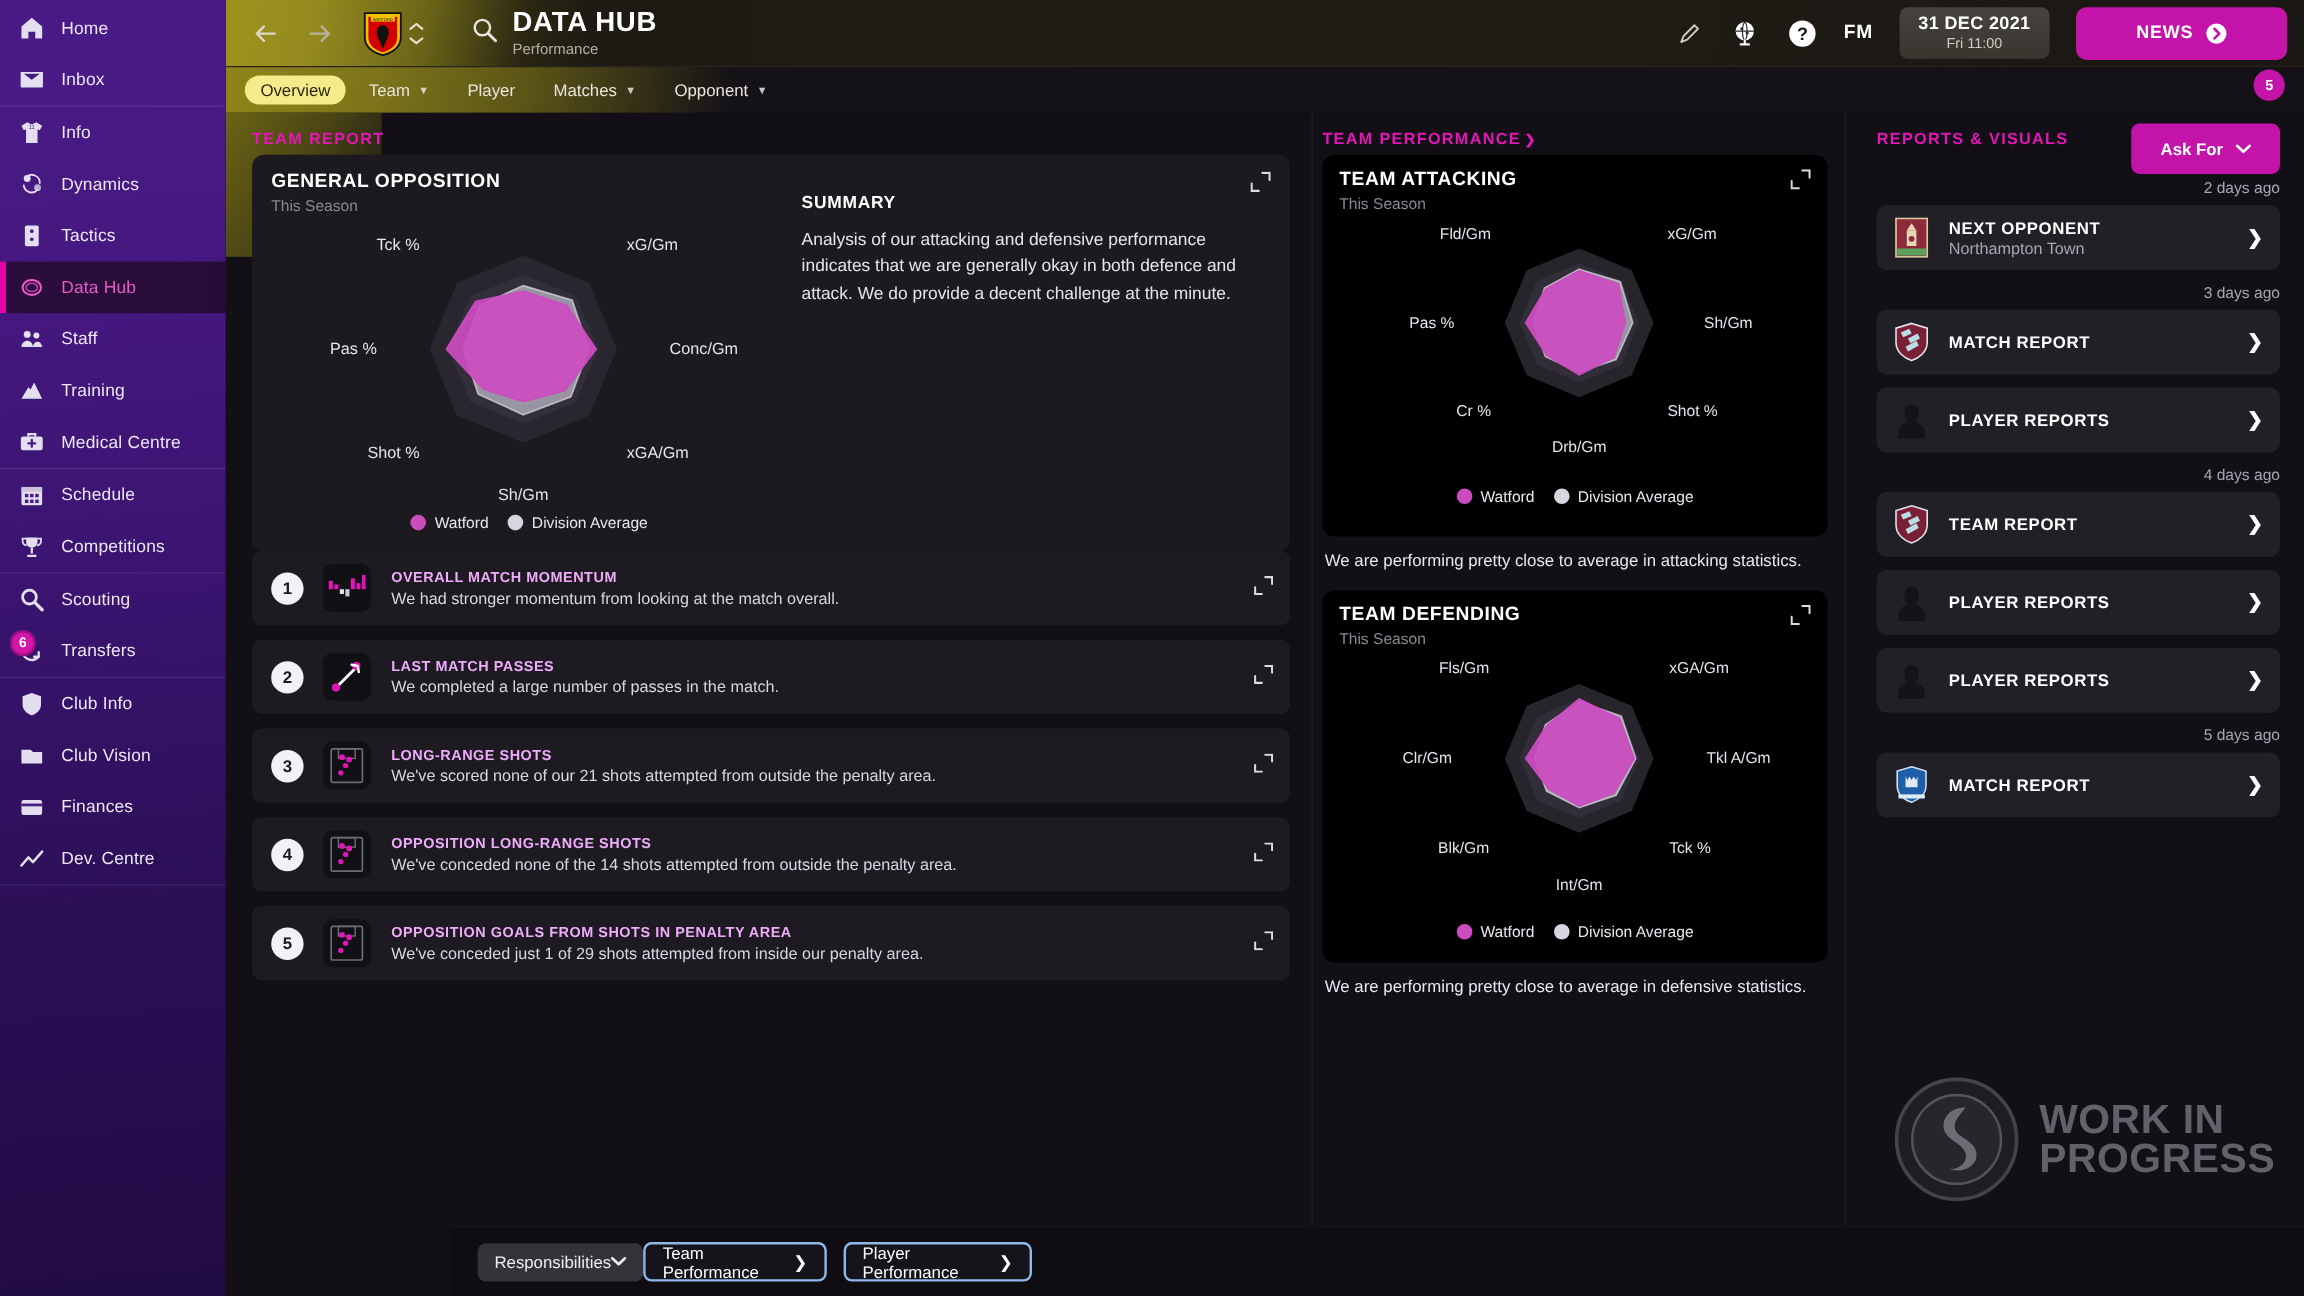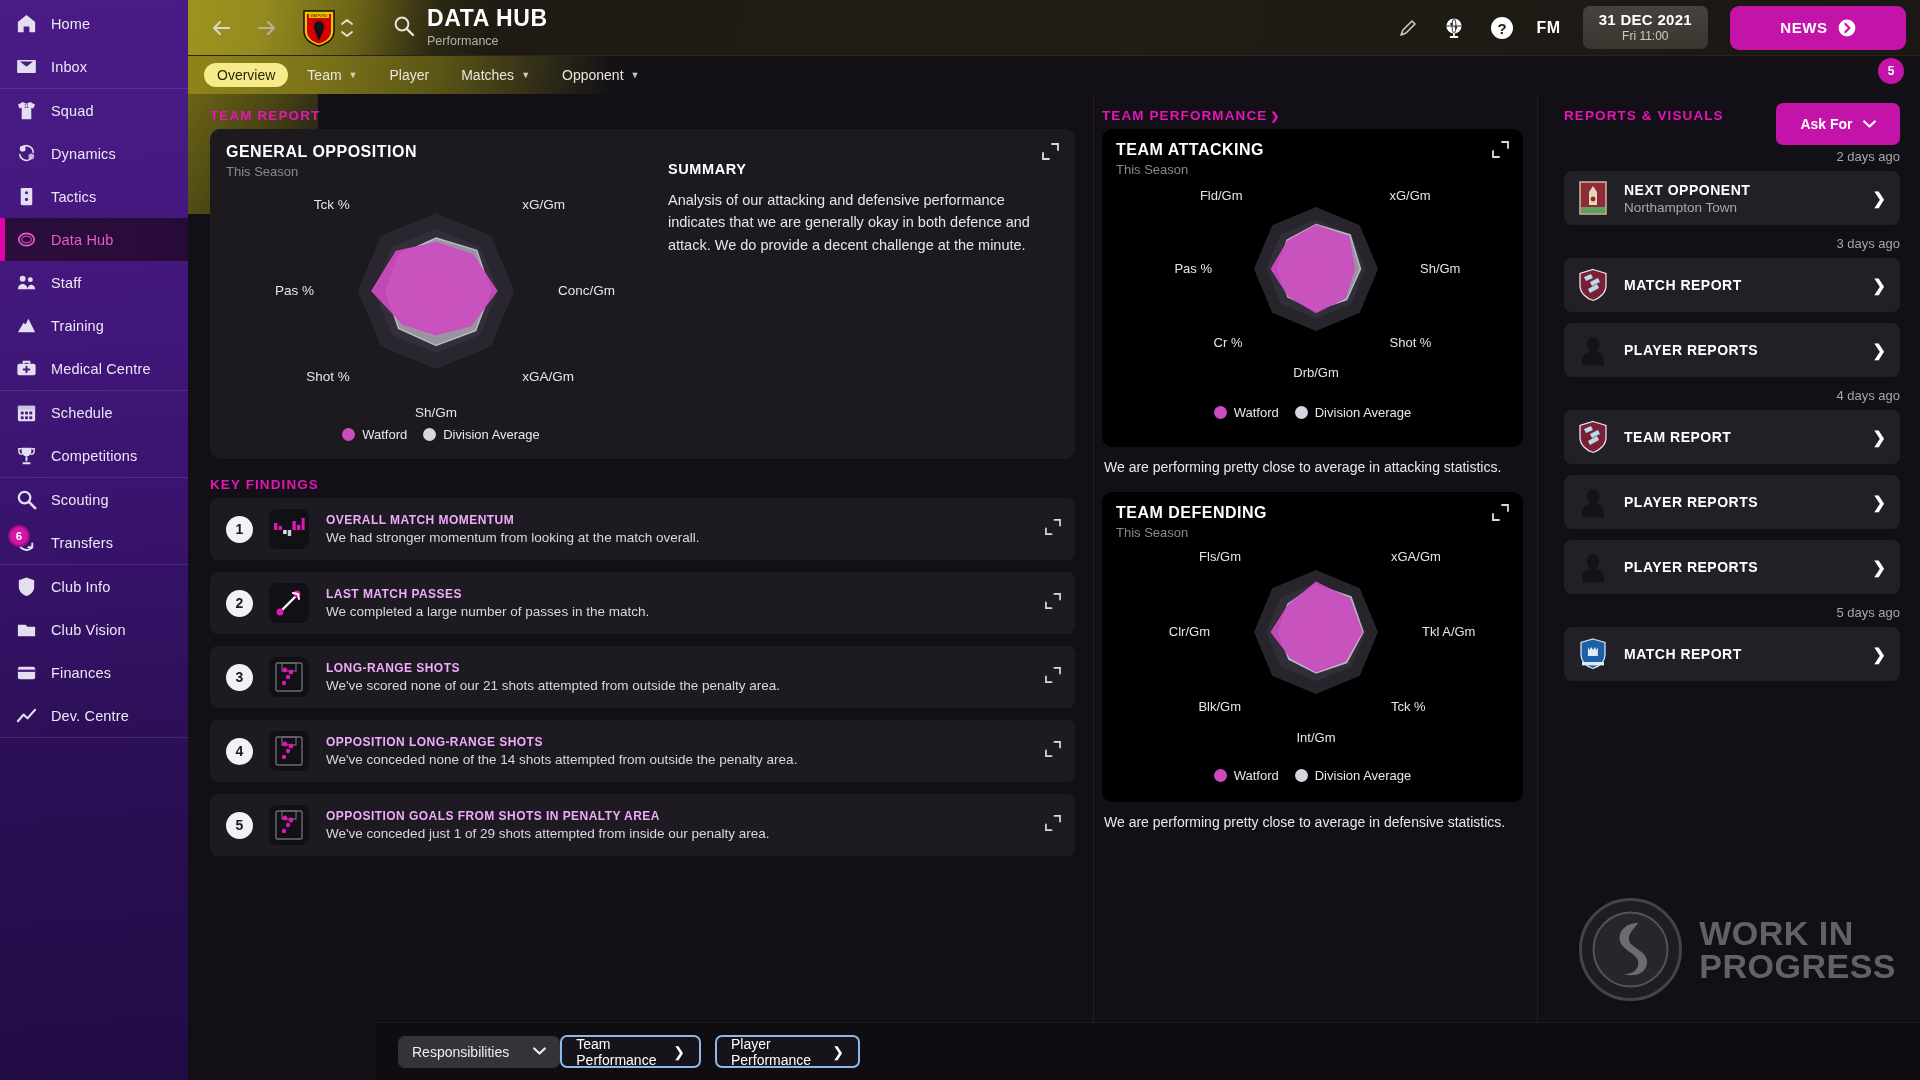--- a/index.html
+++ b/index.html
@@ -152,21 +152,21 @@
   .rr-txt { margin-left:14px; }
   .rr-title { font-size:14px; font-weight:bold; letter-spacing:.5px; }
   .rr-sub { font-size:13.5px; color:#a9a5b2; margin-top:2px; }
   .rr-ch { margin-left:auto; font-size:16px; font-weight:bold; color:#fff; }
 
   
   .bottombar { position:absolute; left:188px; right:0; bottom:0; height:58px; background:#0f0d12;
                display:flex; align-items:center; padding:0 0 0 22px; z-index:6;
                border-top:1px solid rgba(255,255,255,.05); }
   .resp-btn { background:#35323a; border-radius:7px; height:32px; padding:0 14px; display:flex;
-              align-items:center; gap:24px; font-size:14px; cursor:pointer; color:#efedf3; }
+              align-items:center; gap:0; font-size:14px; cursor:pointer; color:#efedf3; }
   .bb-right { margin-left:auto; display:flex; gap:14px; padding-right:1060px; }
   .outline-btn { border:2px solid #8fb8e8; border-radius:7px; height:33px; padding:0 14px; display:flex;
                  align-items:center; gap:8px; font-size:14px; cursor:pointer; background:#16141a; color:#fff; }
 
   
   .wip { position:absolute; right:24px; bottom:78px; display:flex; align-items:center; gap:16px; opacity:.55; }
   .wip-txt { font-size:34px; font-weight:bold; line-height:.95; letter-spacing:.5px; color:#a5a2ab; }
   .notif-badge { position:absolute; right:16px; top:58px; width:26px; height:26px; border-radius:50%;
                  background:#c413a8; display:flex; align-items:center; justify-content:center;
                  font-size:12px; font-weight:bold; z-index:7; }
@@ -197,21 +197,21 @@
         </div>
       </div>
       <div class="nav-group">
         <div class="nav-item">
           <span class="ic">
             <svg width="23" height="23" viewBox="0 0 24 24">
               <path d="M8 3L3 6l2 4 2-1v12h10V9l2 1 2-4-5-3-4 2-4-2z" fill="#e4dff0"></path>
               <text x="12" y="9" font-size="5" text-anchor="middle" fill="#4a1b87" font-family="Liberation Sans, sans-serif">11</text>
             </svg>
           </span>
-          <span class="nav-label">Squad</span>
+          <span class="nav-label">Info</span>
         </div>
         <div class="nav-item">
           <span class="ic">
             <svg width="23" height="23" viewBox="0 0 24 24">
               <circle cx="8" cy="7" r="3" fill="#e4dff0"></circle>
               <circle cx="17" cy="15" r="3" fill="#e4dff0" opacity=".75"></circle>
               <path d="M5 13a7 7 0 0 0 12 4M19 11A7 7 0 0 0 7 6" stroke="#e4dff0" stroke-width="1.6" fill="none" stroke-linecap="round"></path>
             </svg>
           </span>
           <span class="nav-label">Dynamics</span>
@@ -491,21 +491,20 @@
             <div class="summary-p">Analysis of our attacking and defensive performance indicates that we are generally okay in both defence and attack. We do provide a decent challenge at the minute.</div>
           </div>
           <div class="expand-ic" style="top:14px; right:16px;">
             <svg width="17" height="17" viewBox="0 0 17 17">
                 <path d="M10 1h6v6" stroke="#ddd9e4" stroke-width="1.8" fill="none" stroke-linecap="round"></path>
                 <path d="M7 16H1v-6" stroke="#ddd9e4" stroke-width="1.8" fill="none" stroke-linecap="round"></path>
               </svg>
           </div>
         </div>
 
-        <div class="sec-head" style="padding-top:18px;">KEY FINDINGS</div>
         <div id="kf-list">
             <div class="kf-row">
               <div class="kf-num">1</div>
               <div class="kf-ic">
                 <svg width="34" height="30" viewBox="0 0 34 30">
       <rect x="2" y="9" width="3.4" height="7" fill="#e216b6"></rect>
                   <rect x="6.6" y="12" width="3.4" height="4" fill="#e216b6"></rect>
       <rect x="11.2" y="16" width="3.4" height="4" fill="#e8e4f0"></rect>
                   <rect x="15.8" y="16" width="3.4" height="6" fill="#cfcadb"></rect>
       <rect x="20.4" y="7" width="3.4" height="9" fill="#e216b6"></rect>

